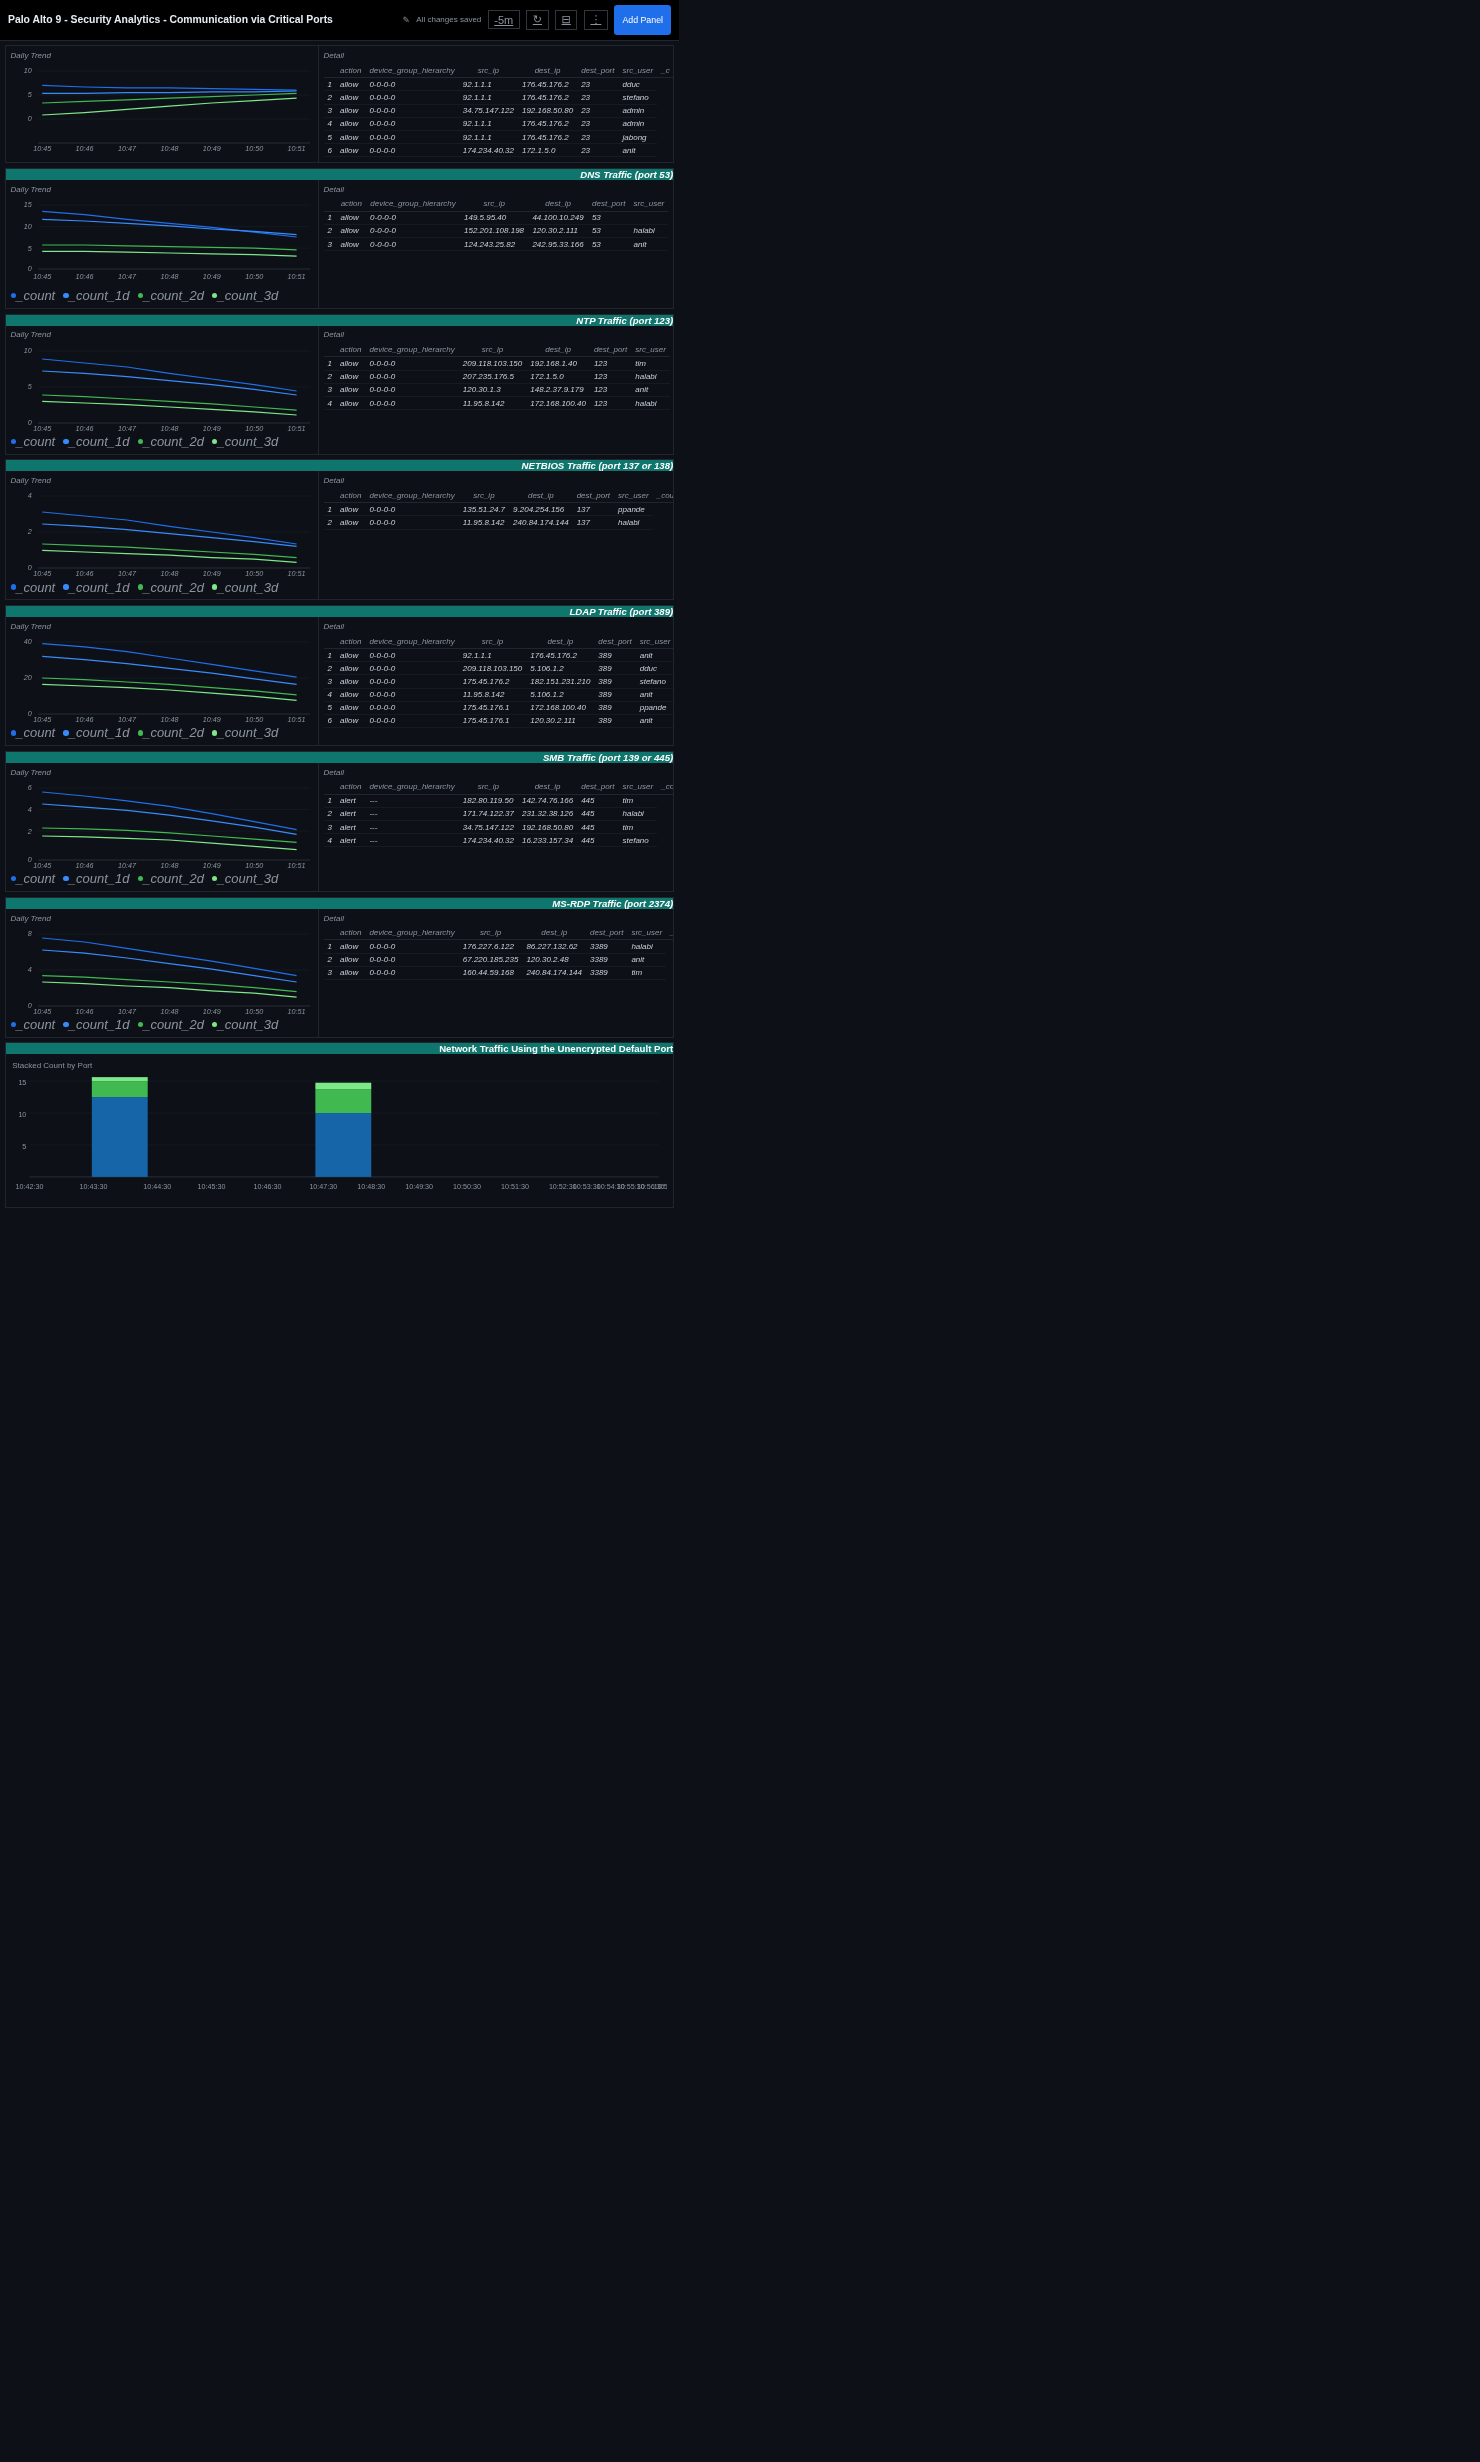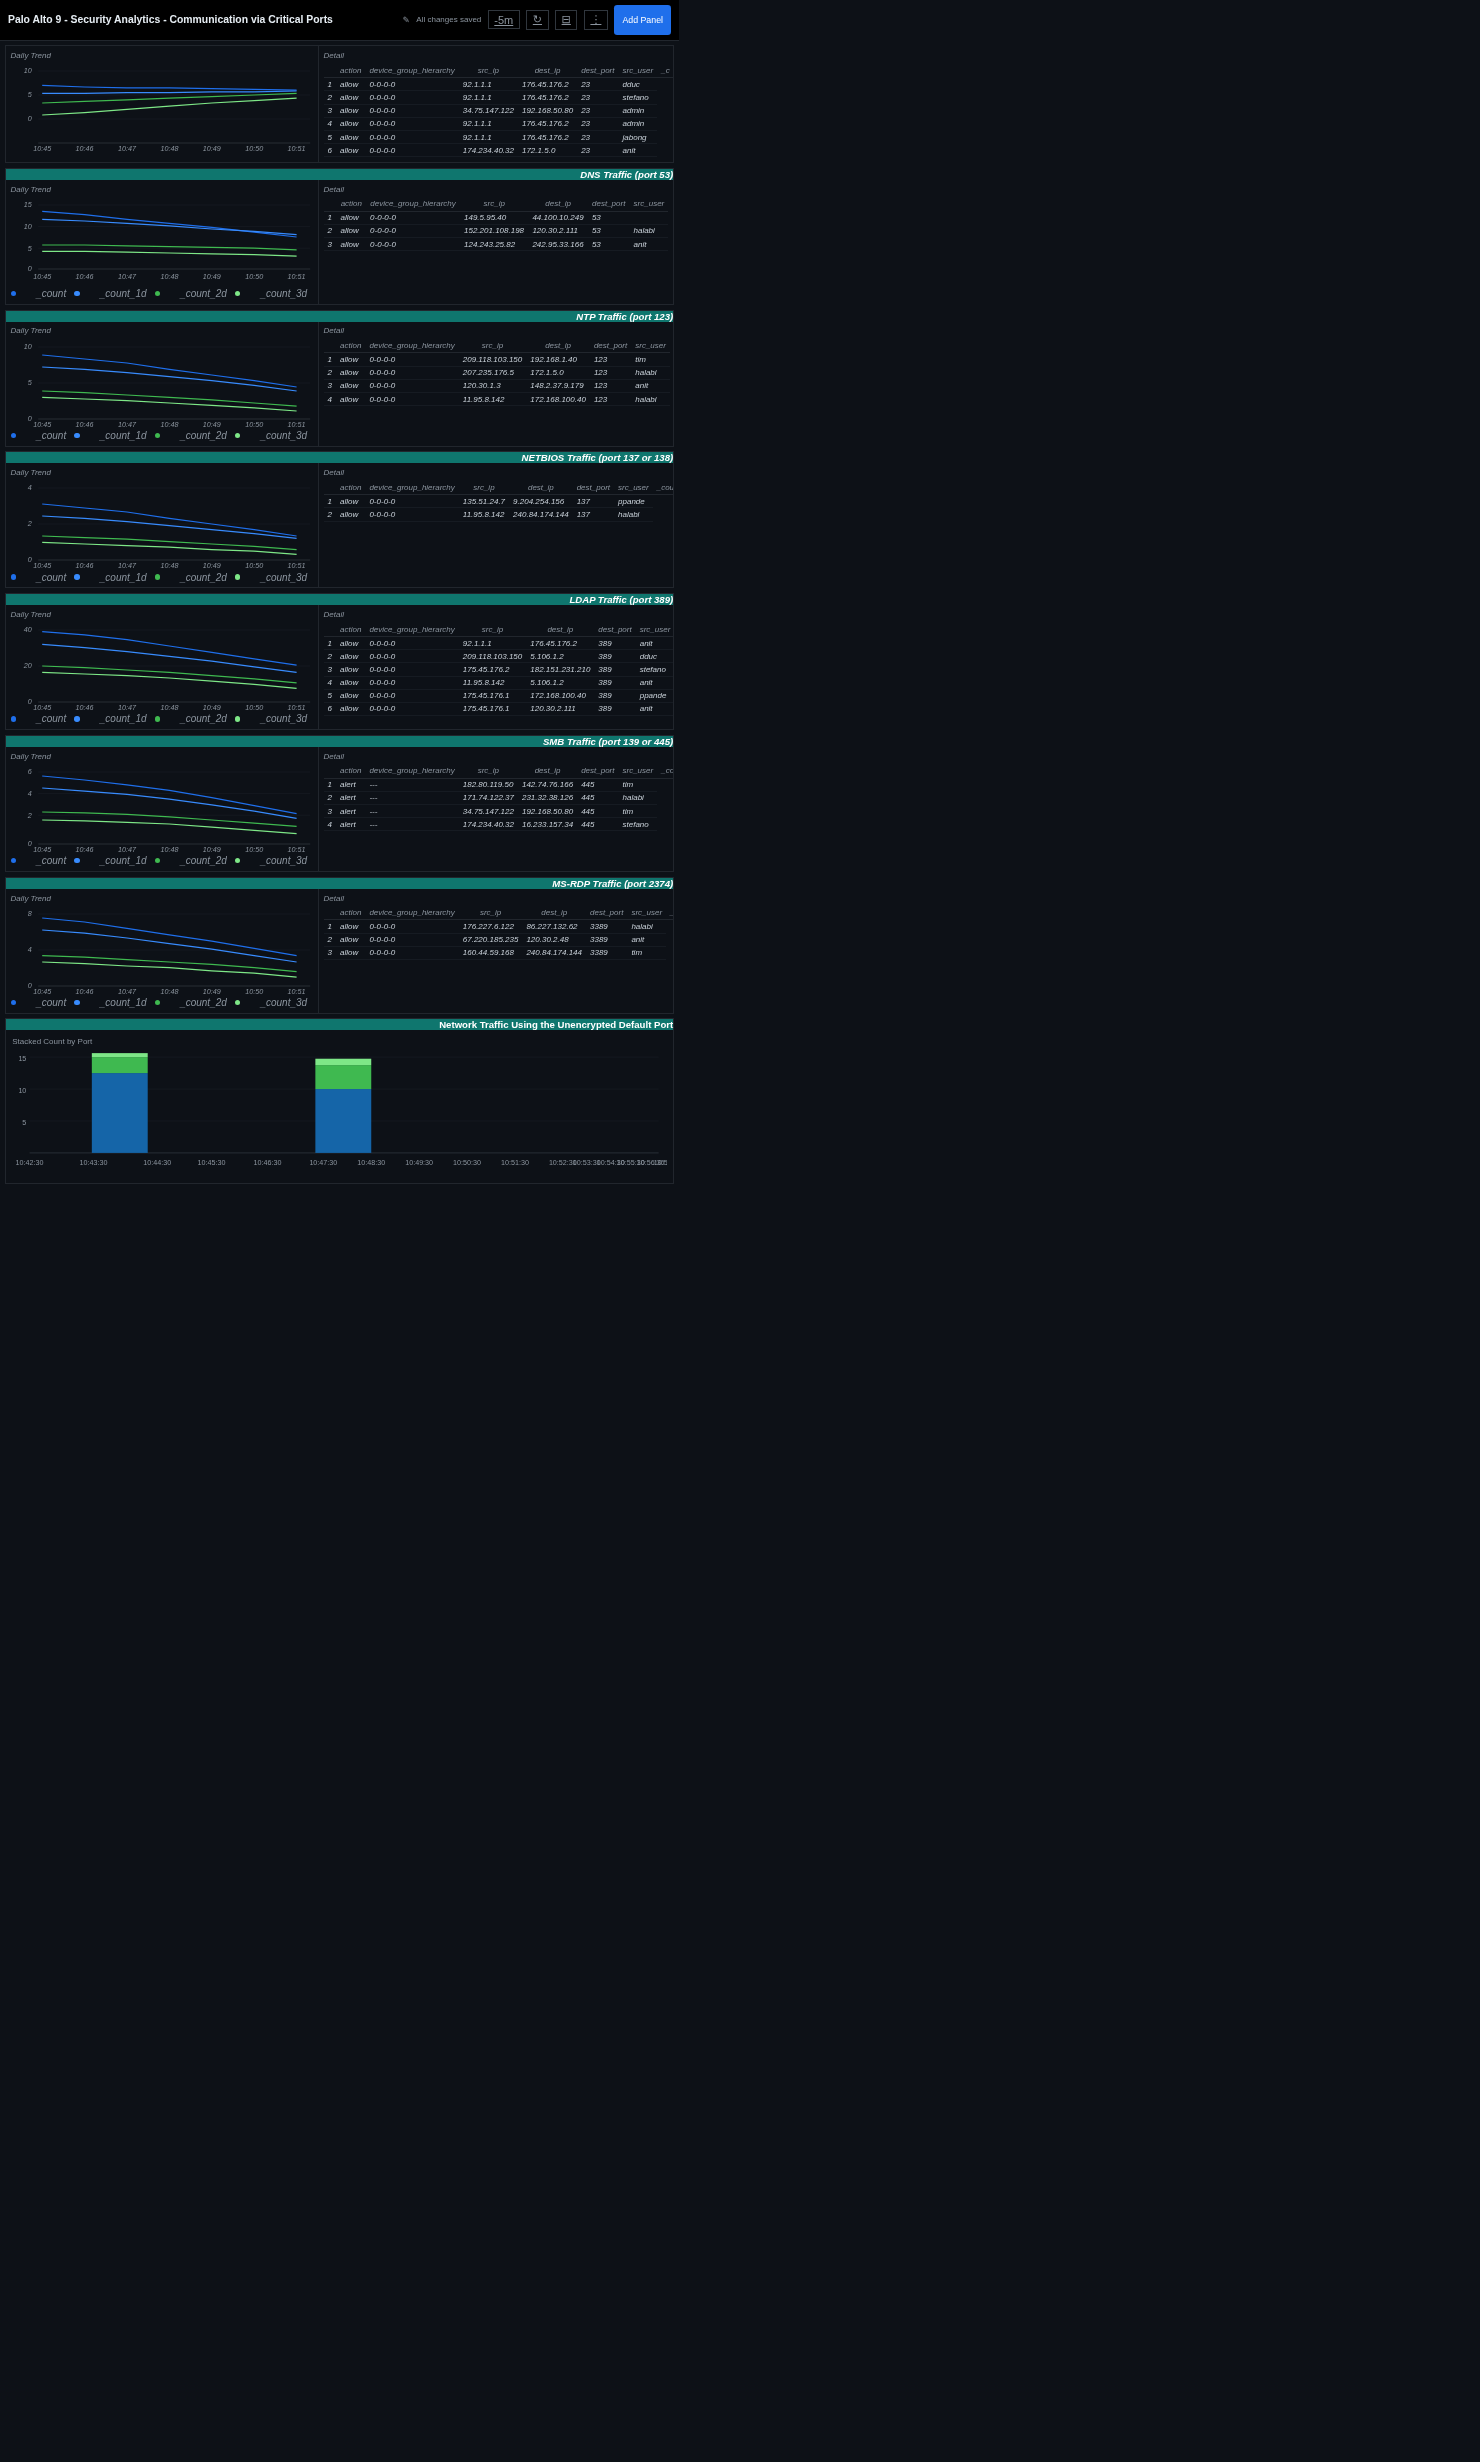--- a/index.html
+++ b/index.html
@@ -102,22 +102,22 @@
     
     .legend {
       display: flex;
       gap: 8px;
       margin-top: 3.2px;
       flex-wrap: wrap;
     }
     .legend-item {
       display: flex;
       align-items: center;
-      gap: 20px;
-      font-size: 10px;
+      gap: 0;
+      font-size: 13px;
       color: #8b949e;
     }
     .legend-dot {
       width: 5.6px;
       height: 5.6px;
       border-radius: 50%;
       display: inline-block;
     }
 
     

